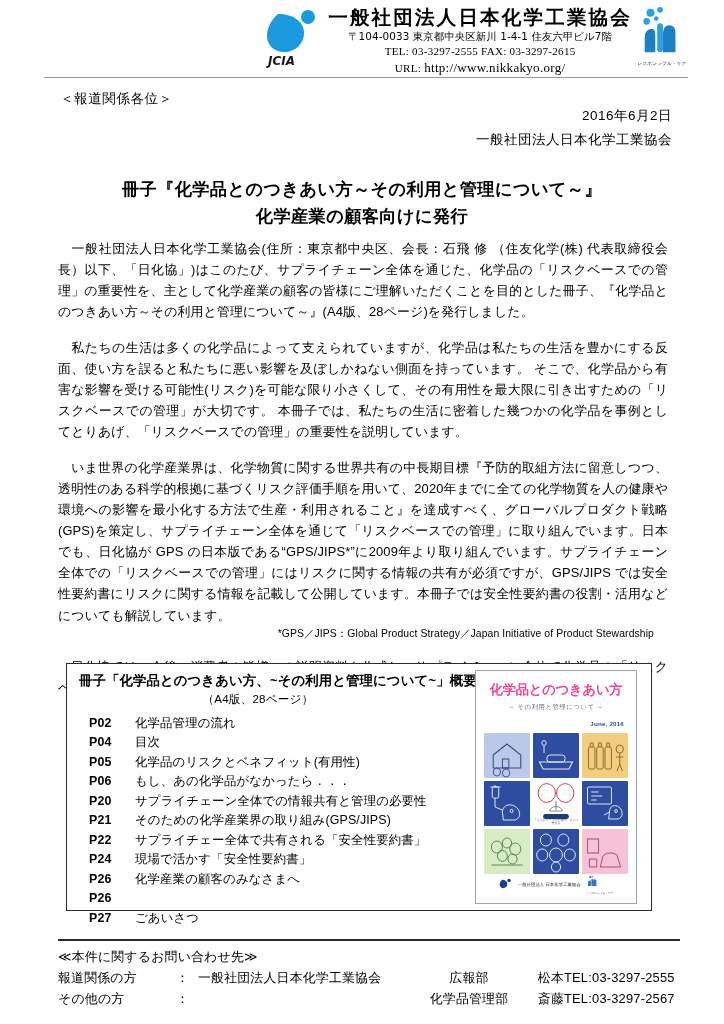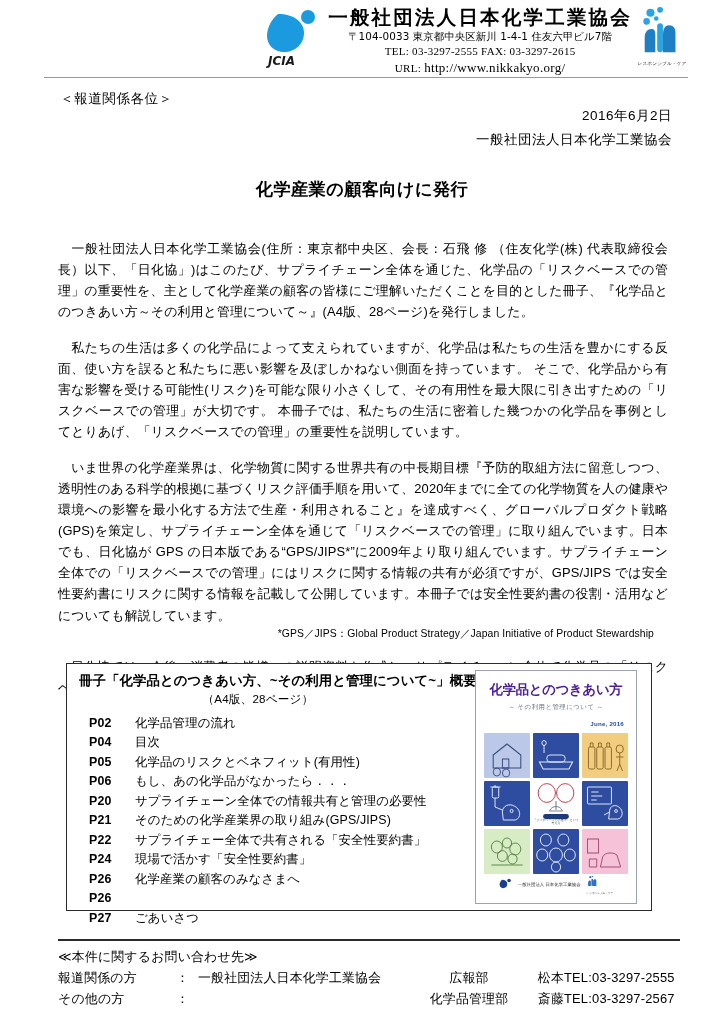--- a/index.html
+++ b/index.html
@@ -212,21 +212,21 @@
     top: 6px;
     width: 162px;
     height: 234px;
     border: 1px solid #9aa3b0;
     background: #ffffff;
     box-sizing: border-box;
     overflow: hidden;
   }
   .cover-title {
     text-align: center;
-    color: #4c1d95;
+    color: #ec4899;
     font-weight: bold;
     font-size: 13.3px;
     letter-spacing: -0.2px;
     margin-top: 10px;
     white-space: nowrap;
   }
   .cover-sub {
     text-align: center;
     color: #6b7280;
     font-size: 6.4px;
@@ -363,20 +363,21 @@
   <div class="rule-top"></div>
 
   <div class="addressee">＜報道関係各位＞</div>
 
   <div class="date-block">
     <div>2016年6月2日</div>
     <div>一般社団法人日本化学工業協会</div>
   </div>
 
   <div class="doc-title">
+    <div>冊子『化学品とのつきあい方～その利用と管理について～』</div>
     <div>化学産業の顧客向けに発行</div>
   </div>
 
   <div class="body-wrap">
 
     <p class="para">
       <span class="indent"></span><span>一般社団法人日本化学工業協会(住所：東京都中央区、会長：石飛 修 （住友化学(株) 代表取締役会長）以下、「日化協」)はこのたび、サプライチェーン全体を通じた、化学品の「リスクベースでの管理」の重要性を、主として化学産業の顧客の皆様にご理解いただくことを目的とした冊子、『化学品とのつきあい方～その利用と管理について～』(A4版、28ページ)を発行しました。</span>
     </p>
 
     <p class="para">

